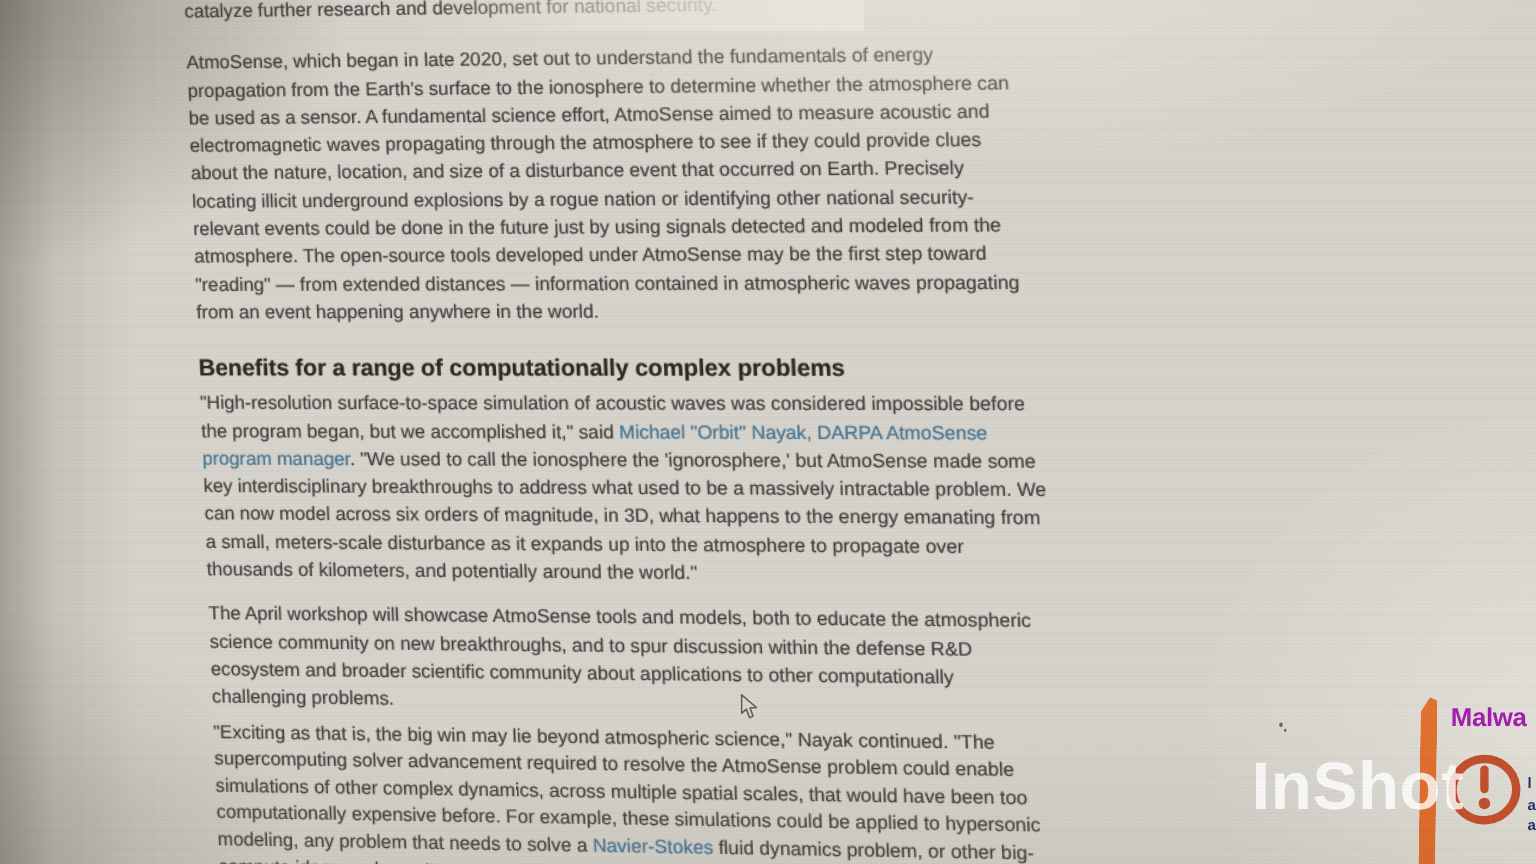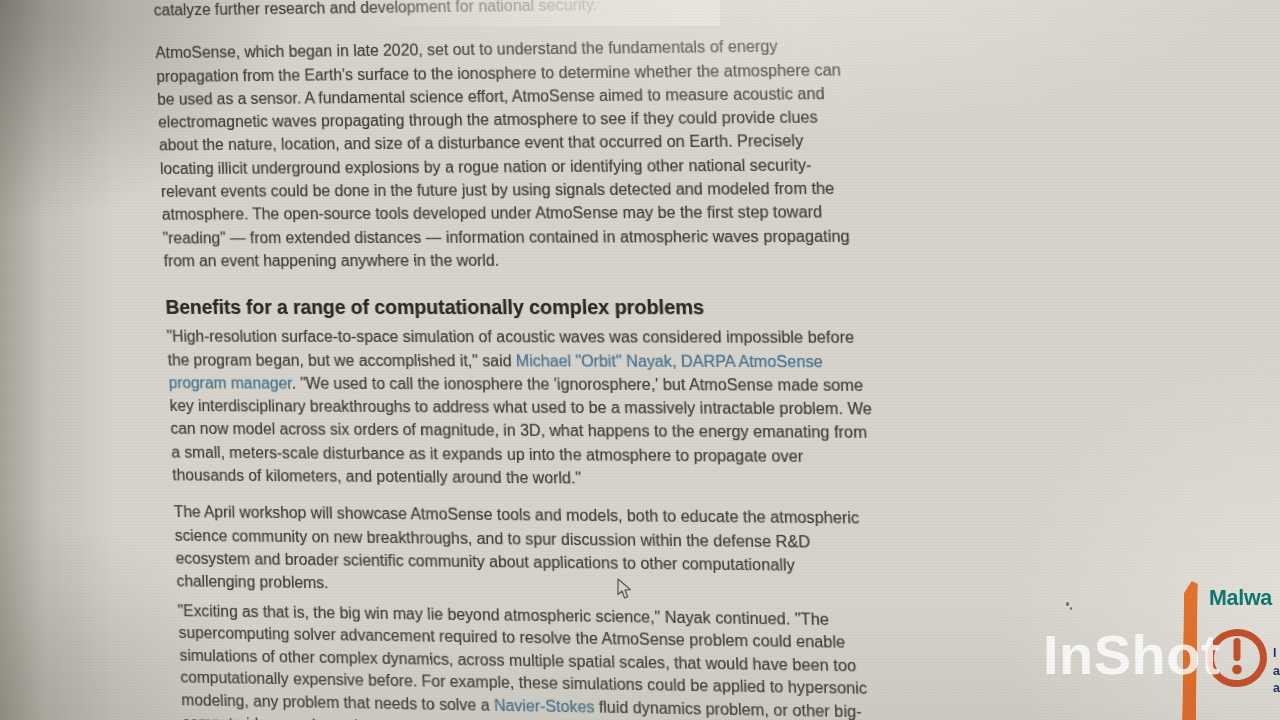--- a/index.html
+++ b/index.html
@@ -57,21 +57,21 @@
   
   #stripe{
     position:absolute;left:1183px;top:581px;width:14px;height:141px;z-index:5;
     background:linear-gradient(180deg,#e1722e,#d8692a);
     clip-path:polygon(0% 9%, 55% 0%, 100% 2%, 100% 100%, 0% 100%);
     transform:rotate(0.8deg);
   }
   #alert-ring{position:absolute;left:1204px;top:627px;z-index:6;}
   #brand{
     position:absolute;left:1209px;top:586px;z-index:6;
-    font-size:21.5px;font-weight:800;color:#0f766e;letter-spacing:-0.3px;
+    font-size:21.5px;font-weight:800;color:#a21caf;letter-spacing:-0.3px;
     white-space:nowrap;
   }
   #edge-fragments{
     position:absolute;left:1273px;top:645px;z-index:6;
     font-size:12.5px;font-weight:bold;color:#24306a;line-height:17.5px;
   }
   #watermark{
     position:absolute;left:1043px;top:622px;z-index:10;
     font-size:56px;font-weight:bold;color:rgba(255,255,255,0.8);
     letter-spacing:0.5px;white-space:nowrap;text-align:center;

